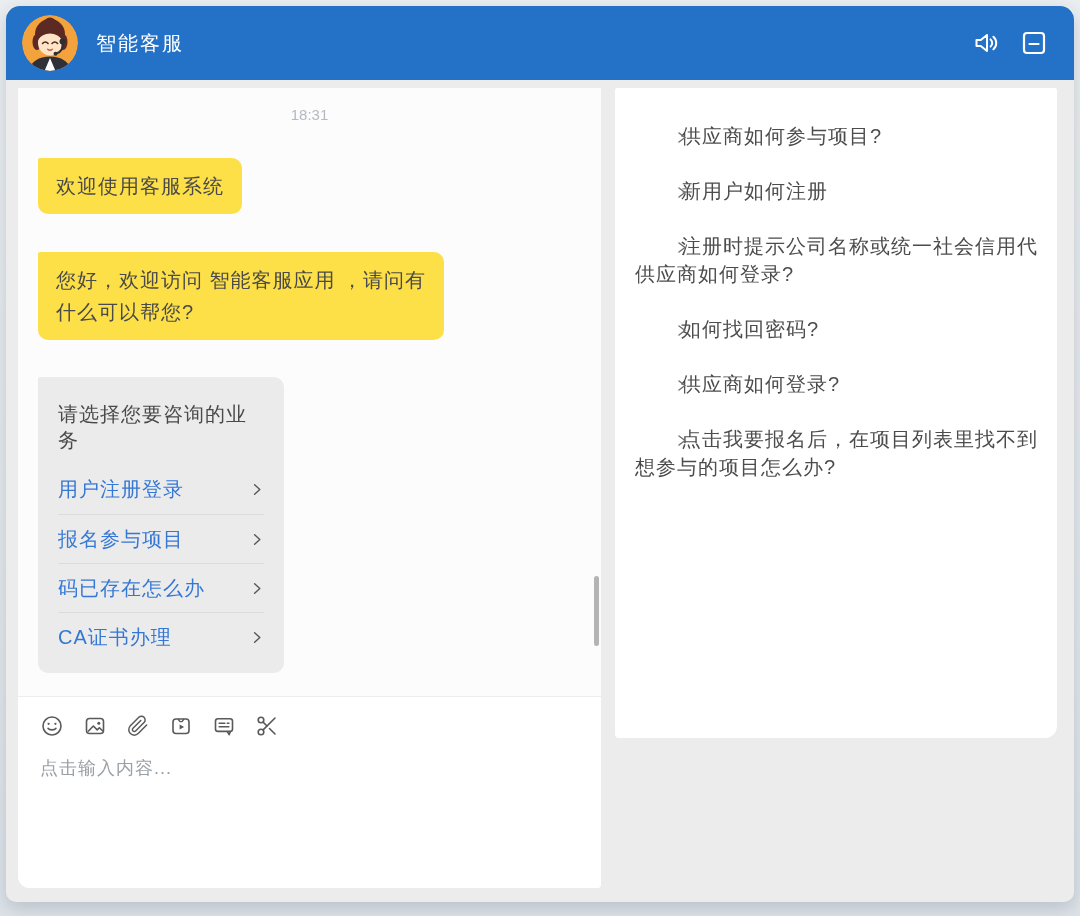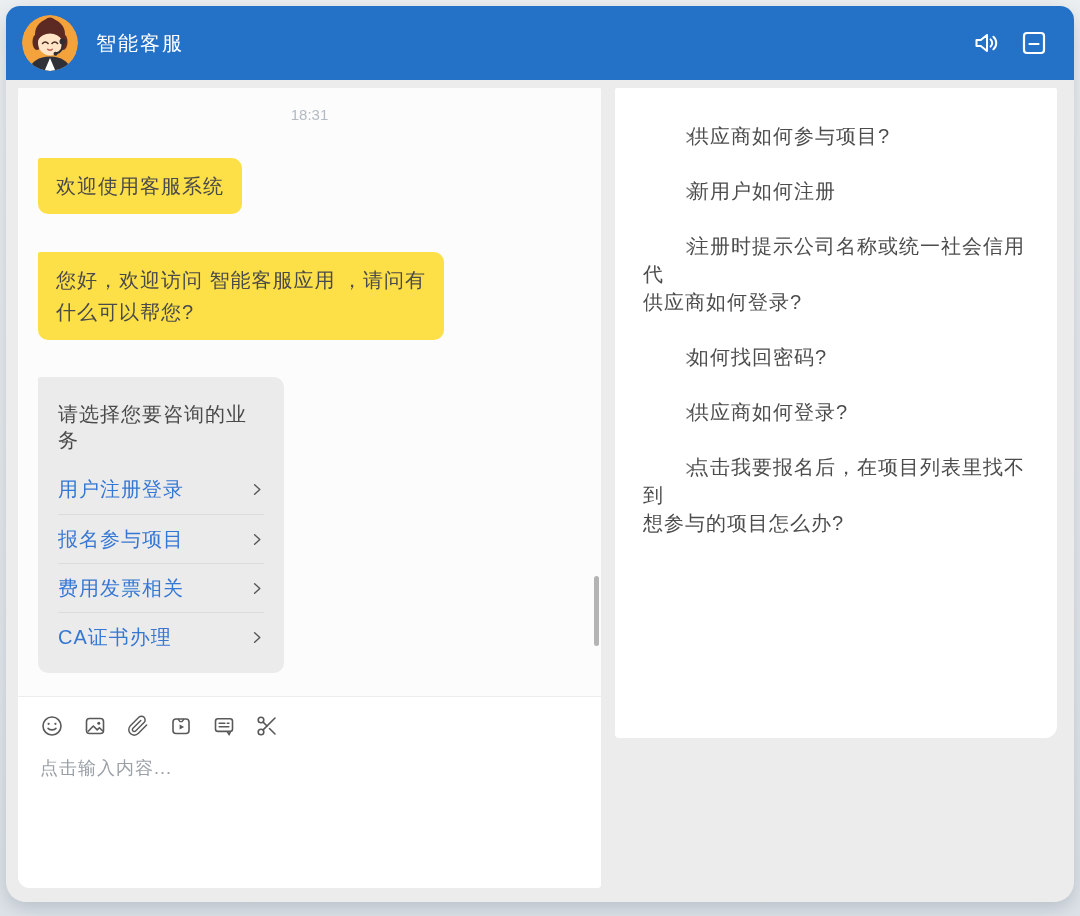--- a/index.html
+++ b/index.html
@@ -1,39 +1,39 @@
 <!DOCTYPE html>
 <html><head>
 <meta charset="utf-8">
 <style>
   * { margin:0; padding:0; box-sizing:border-box; }
   html,body { width:1080px; height:916px; overflow:hidden;
     font-family:"Liberation Sans","DejaVu Sans",sans-serif;
     background:linear-gradient(180deg,#eceff1 0%,#e3e8ec 70%,#dde3e8 100%); }
 
   .card { position:absolute; left:6px; top:6px; width:1068px; height:896px;
-    background:#ececec; border-radius:20px;
+    background:#ececec; border-radius:10px;
     box-shadow:0 6px 18px rgba(90,100,115,.28); }
 
   
   .header { position:absolute; left:0; top:0; right:0; height:74px;
     background:#2471C8; border-radius:14px 14px 0 0; }
   .avatar { position:absolute; left:16px; top:9px; width:56px; height:56px;
     border-radius:50%; overflow:hidden; }
   .header-title { position:absolute; left:90px; top:0; height:74px;
     display:flex; align-items:center; color:#fff; font-size:20px; letter-spacing:2px; }
   .header-actions { position:absolute; right:26px; top:0; height:74px;
     display:flex; align-items:center; gap:20px; }
   .hicon { width:28px; height:28px; display:block; cursor:pointer; }
 
   
   .panel-left { position:absolute; left:12px; top:82px; width:583px; height:800px;
     background:#fff; border-radius:2px 2px 4px 12px; }
   .panel-right { position:absolute; left:609px; top:82px; width:442px; height:650px;
-    background:#fff; border-radius:2px 2px 12px 4px; padding:34px 16px 0 28px; }
+    background:#fff; border-radius:2px 2px 12px 4px; padding:34px 16px 0 20px; }
 
   
   .messages { position:absolute; left:0; top:0; right:0; height:609px;
     background:#fcfcfc; border-bottom:1px solid #ededed;
     border-radius:2px 2px 0 0; overflow:hidden; }
   .timestamp { position:absolute; top:18px; left:0; right:0; text-align:center;
     color:#b3bac2; font-size:15px; }
   .bubble { position:absolute; left:20px; background:#fde047; color:#4a4a4a;
     font-size:20px; letter-spacing:1px; line-height:32px;
     border-radius:2px 10px 10px 10px; padding:12px 18px; white-space:pre-wrap; }
@@ -134,21 +134,21 @@
             <path d="M6 3 L11.5 8 L6 13" fill="none" stroke="#555" stroke-width="1.5" stroke-linecap="round" stroke-linejoin="round"></path>
           </svg>
         </div>
         <div class="menu-item">
           <span class="lbl">报名参与项目</span>
           <svg width="15" height="15" viewBox="0 0 16 16">
             <path d="M6 3 L11.5 8 L6 13" fill="none" stroke="#555" stroke-width="1.5" stroke-linecap="round" stroke-linejoin="round"></path>
           </svg>
         </div>
         <div class="menu-item">
-          <span class="lbl">费用发票相关</span>
+          <span class="lbl">码已存在怎么办</span>
           <svg width="15" height="15" viewBox="0 0 16 16">
             <path d="M6 3 L11.5 8 L6 13" fill="none" stroke="#555" stroke-width="1.5" stroke-linecap="round" stroke-linejoin="round"></path>
           </svg>
         </div>
         <div class="menu-item">
           <span class="lbl">CA证书办理</span>
           <svg width="15" height="15" viewBox="0 0 16 16">
             <path d="M6 3 L11.5 8 L6 13" fill="none" stroke="#555" stroke-width="1.5" stroke-linecap="round" stroke-linejoin="round"></path>
           </svg>
         </div>

